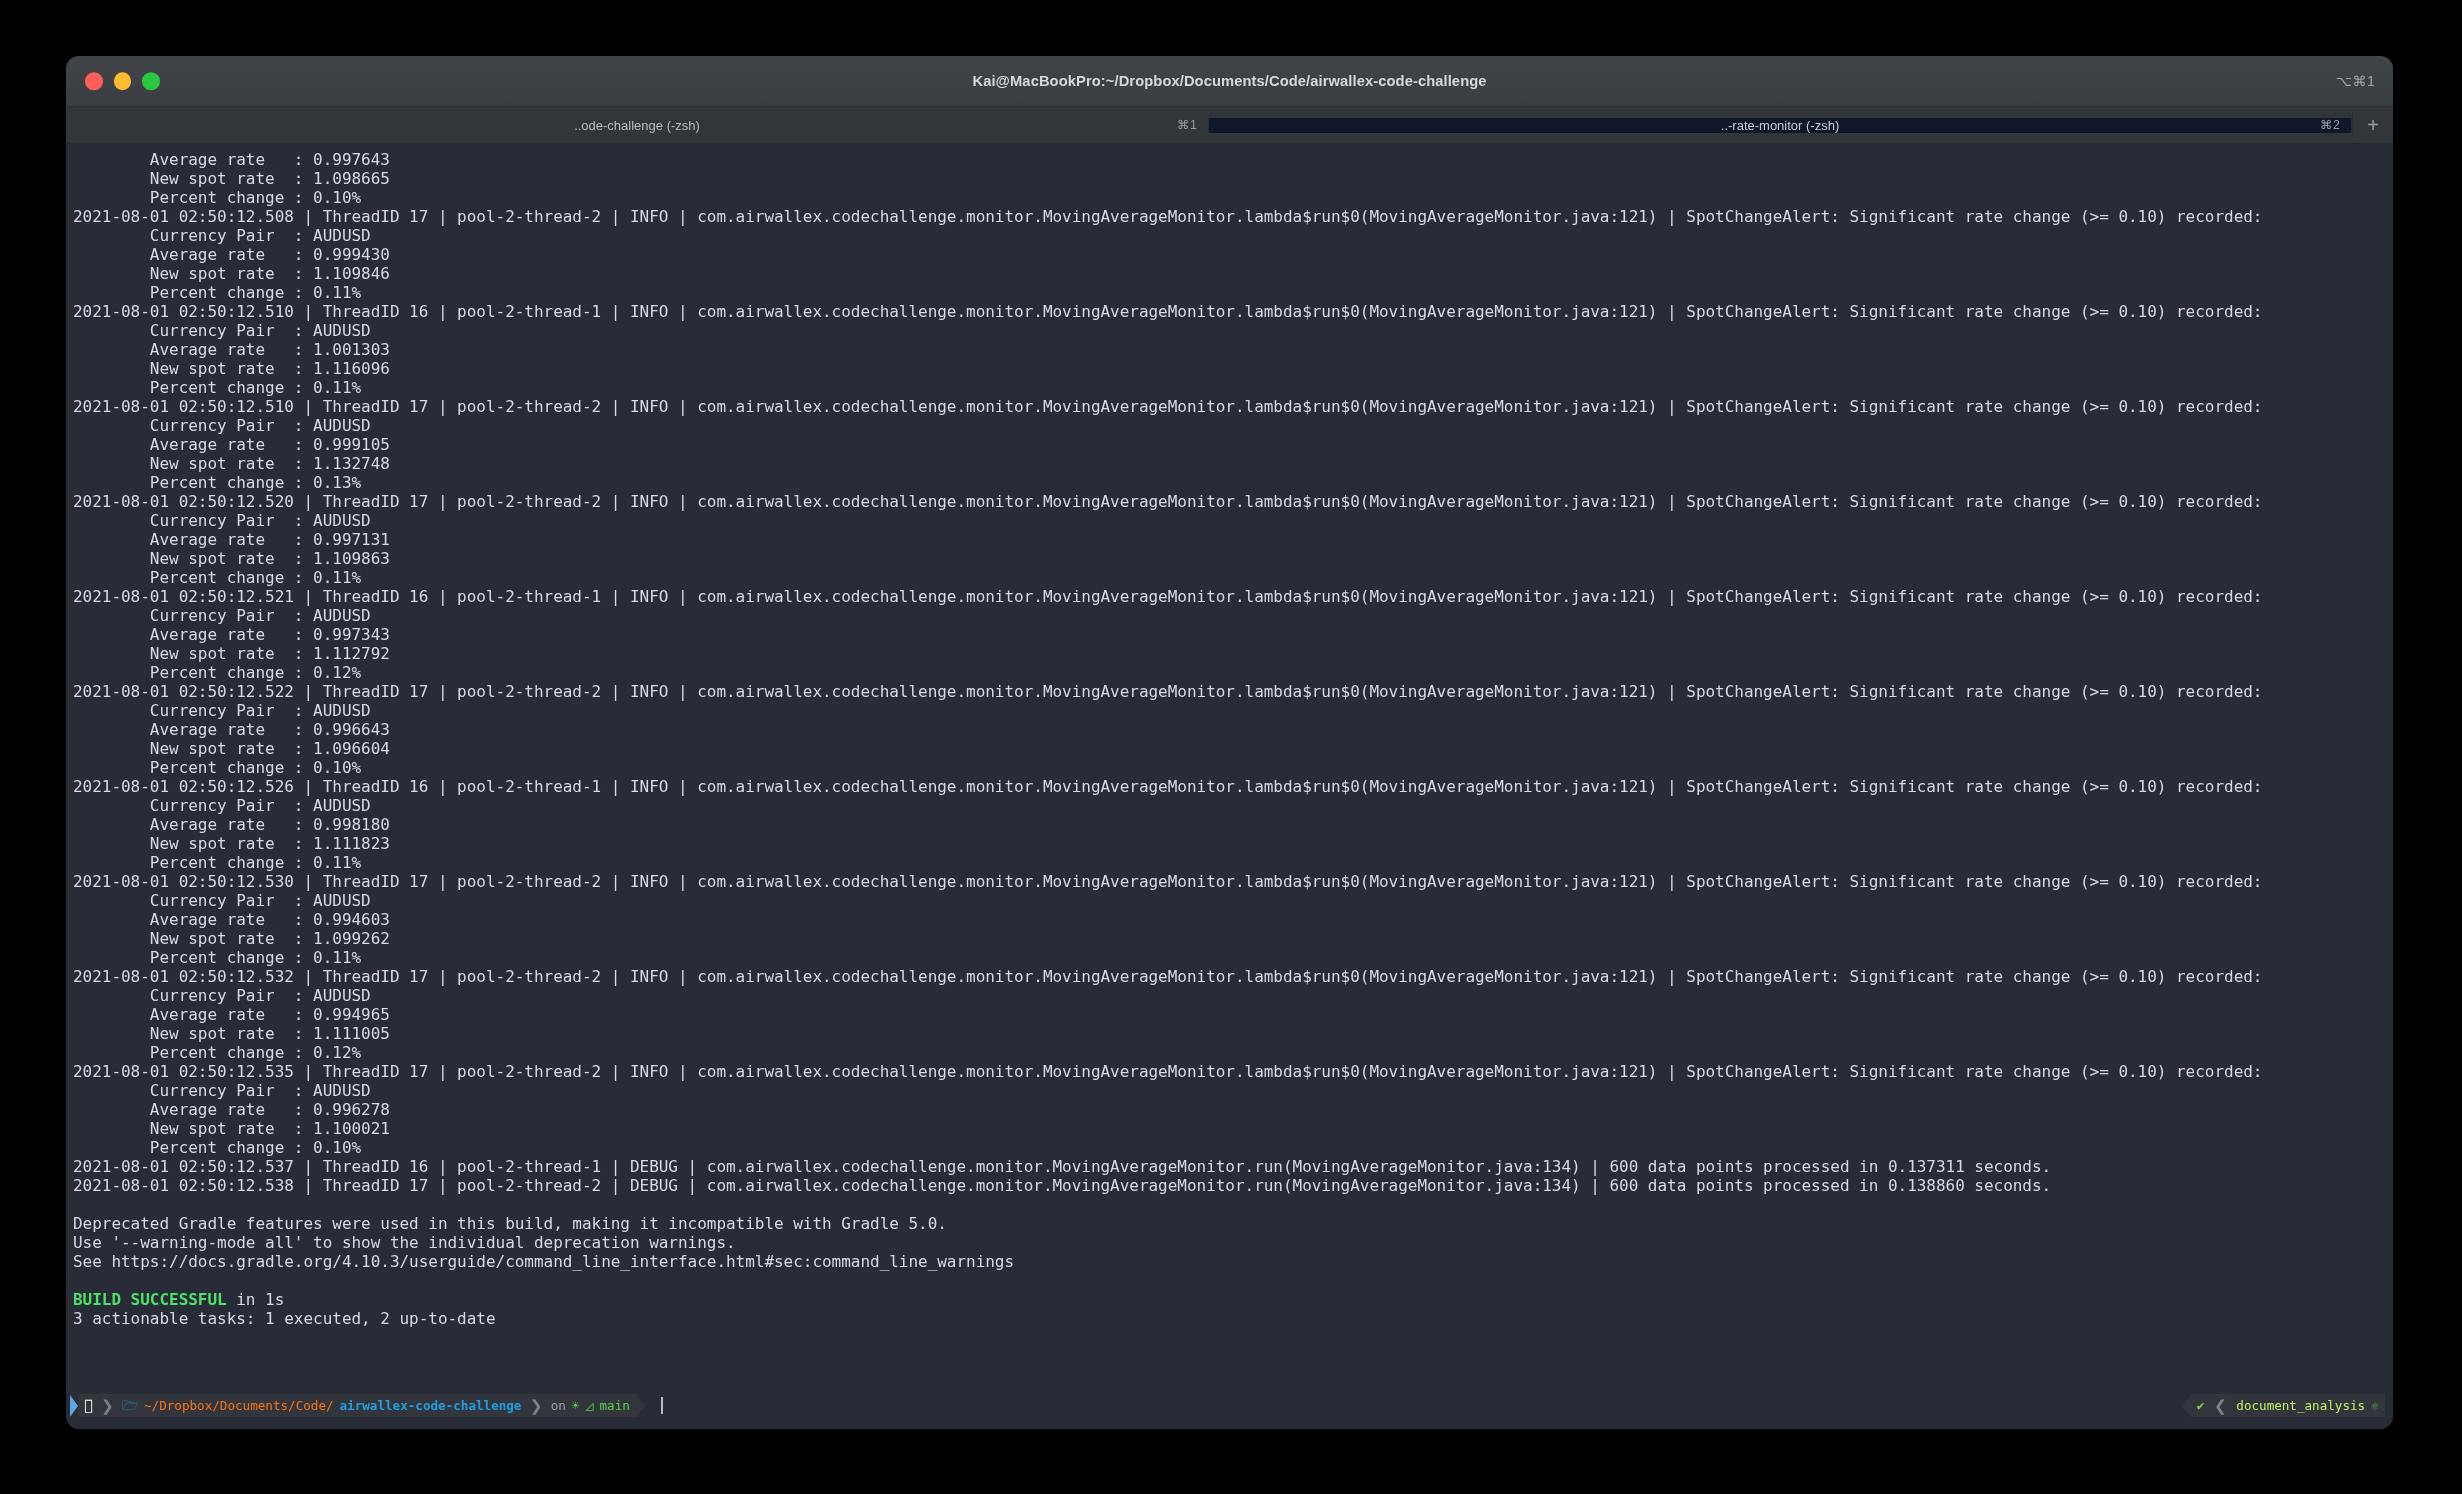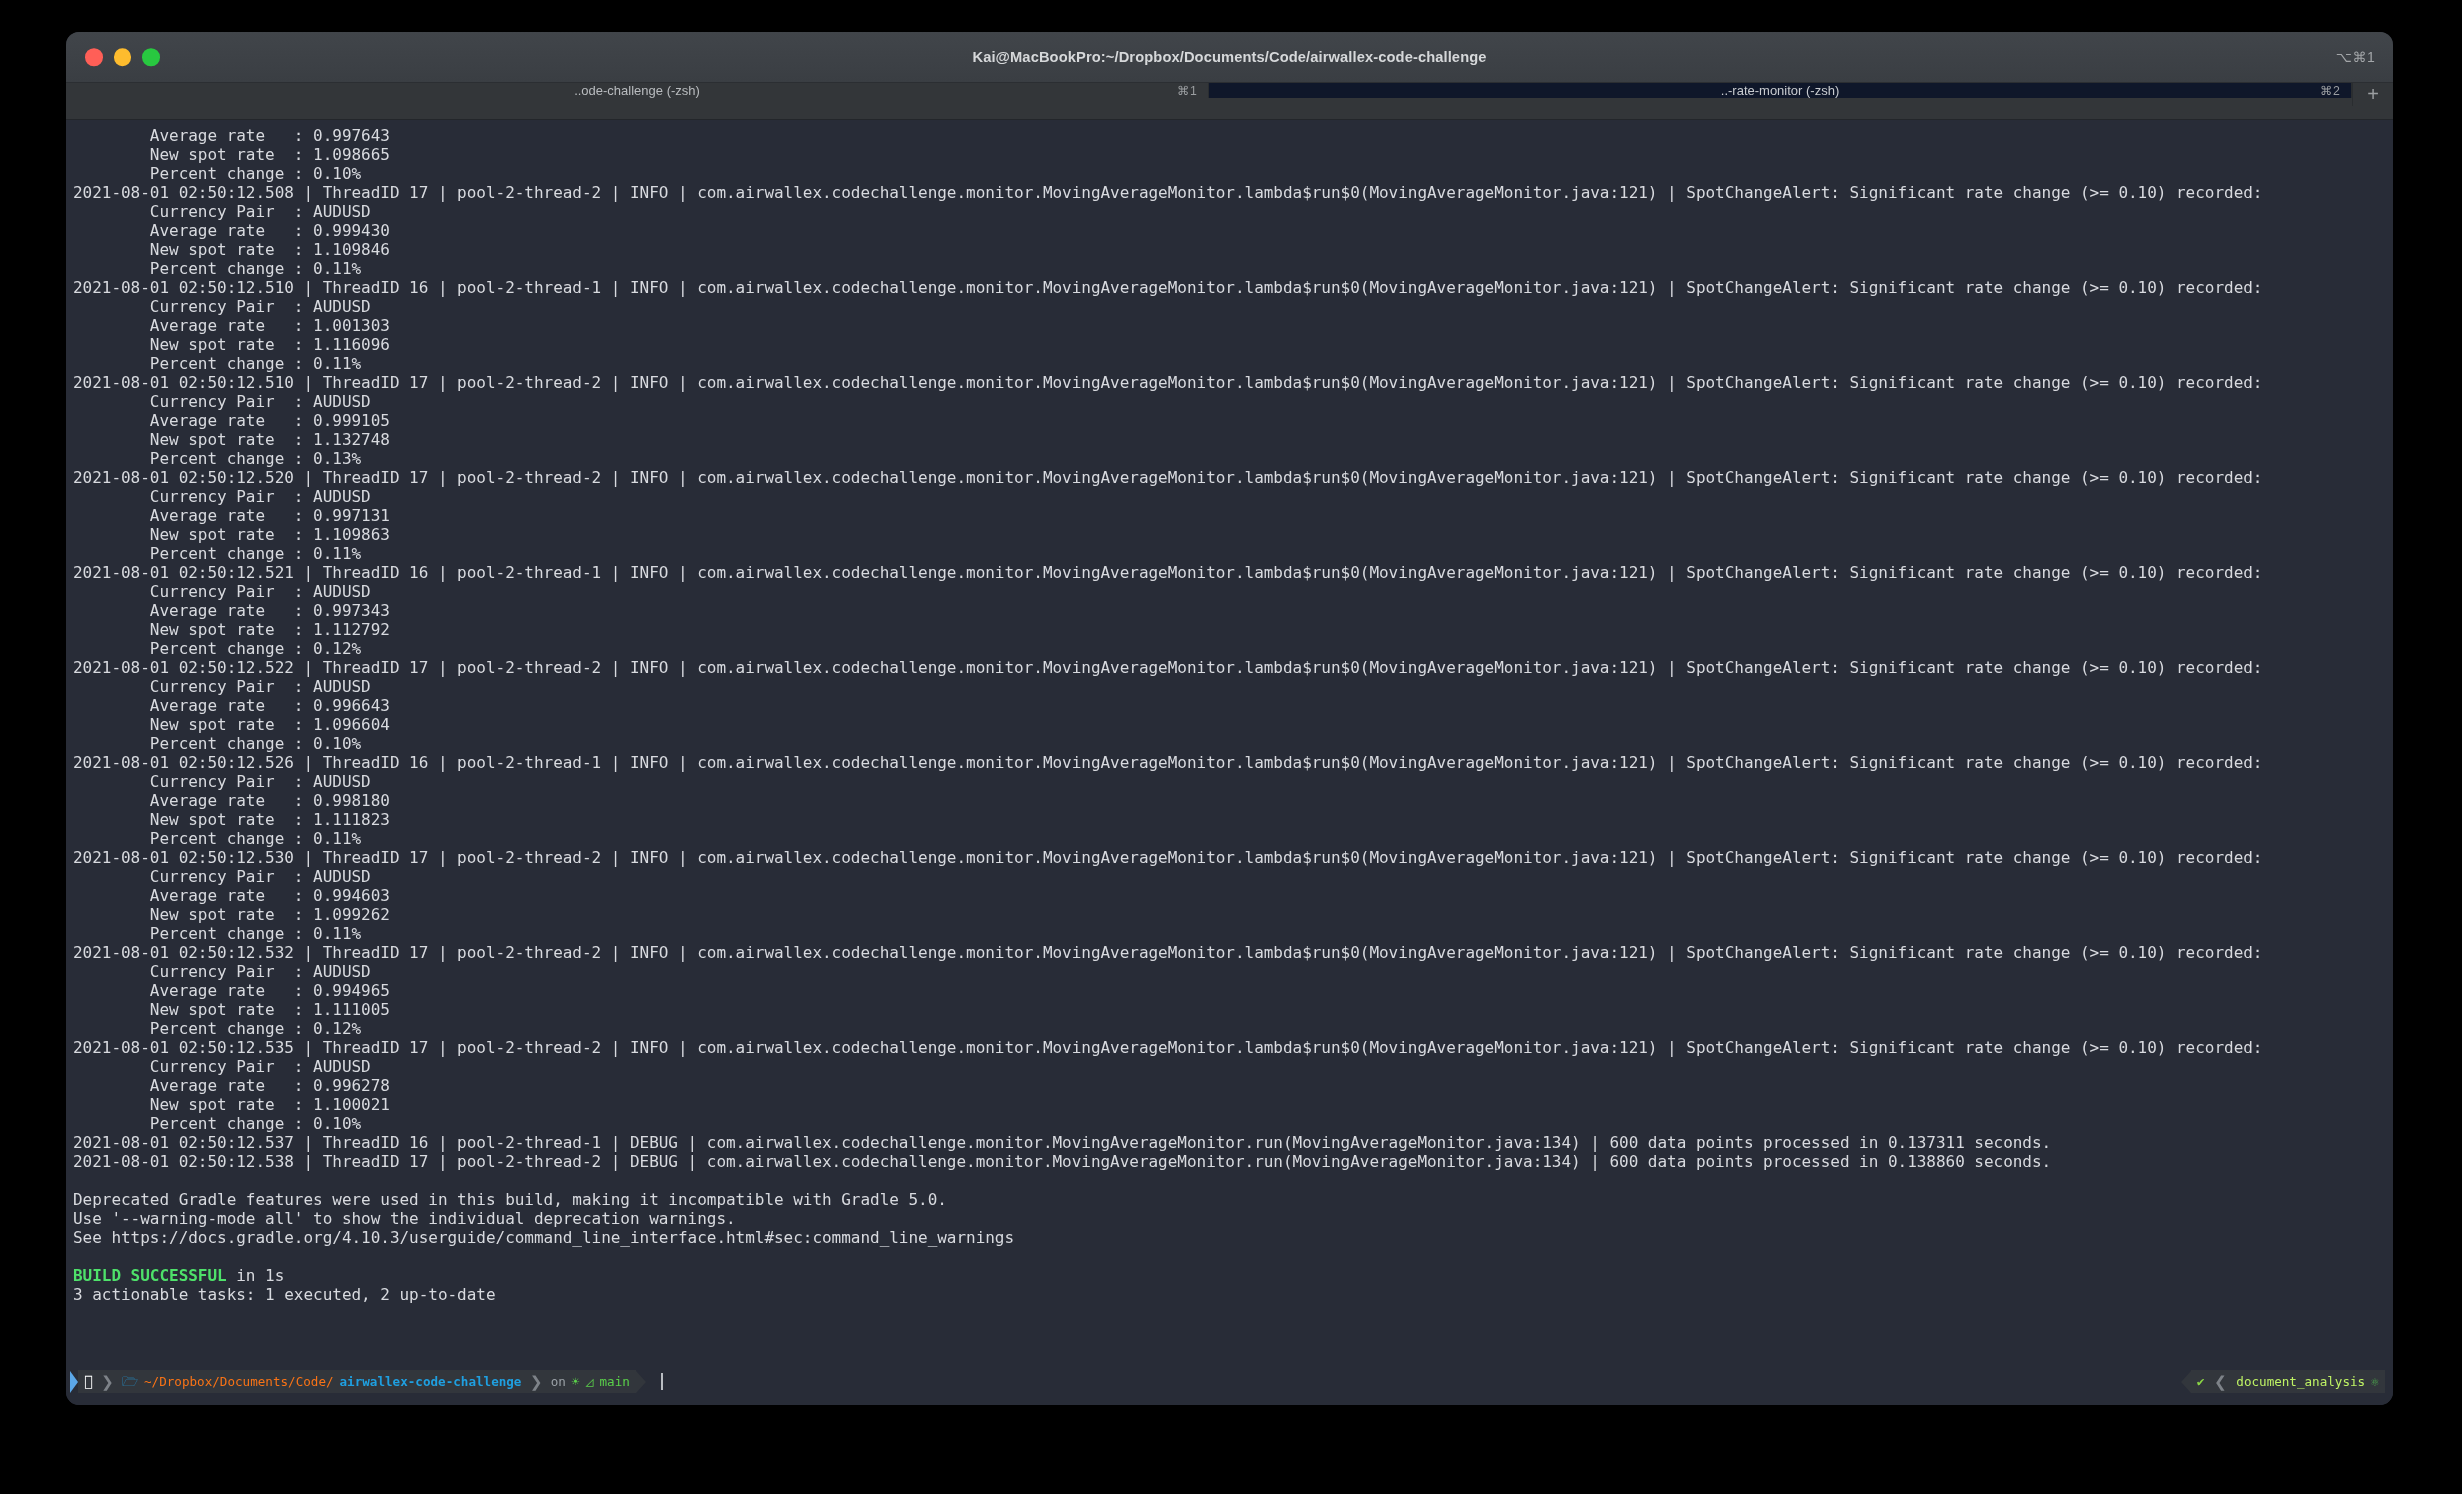--- a/index.html
+++ b/index.html
@@ -11,21 +11,21 @@
     overflow: hidden;
   }
   body {
     font-family: "DejaVu Sans Mono", monospace;
   }
 
   
   #terminal-window {
     position: absolute;
     left: 66px;
-    top: 32px;
+    top: 56px;
     width: 2327px;
     height: 1373px;
     border-radius: 13px;
     background: #282c37;
     box-shadow: 0 5.9px 27px rgba(0,0,0,0.75);
     overflow: hidden;
     display: flex;
     flex-direction: column;
   }
 
@@ -77,21 +77,21 @@
     color: #a3a6a9;
     letter-spacing: 0.6px;
   }
 
   
   #tab-bar {
     height: 36px;
     flex: 0 0 36px;
     background: #333639;
     display: flex;
-    align-items: flex-start;
+    align-items: center;
     border-bottom: 0.6px solid #23262a;
   }
   .tab {
     flex: 1 1 0;
     position: relative;
     display: flex;
     align-items: center;
     justify-content: center;
     font-family: "Liberation Sans", sans-serif;
     font-size: 13px;

